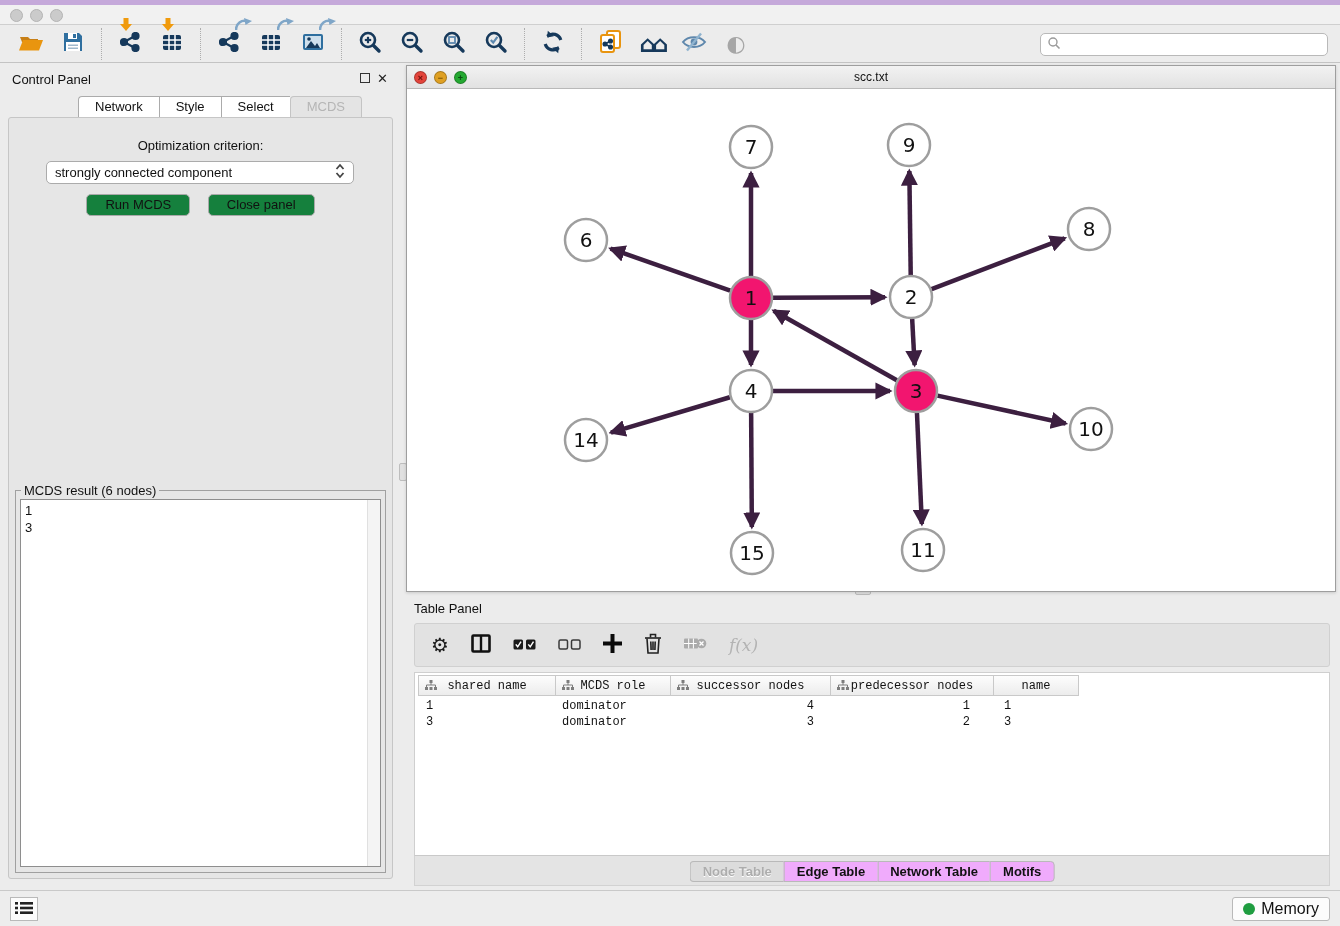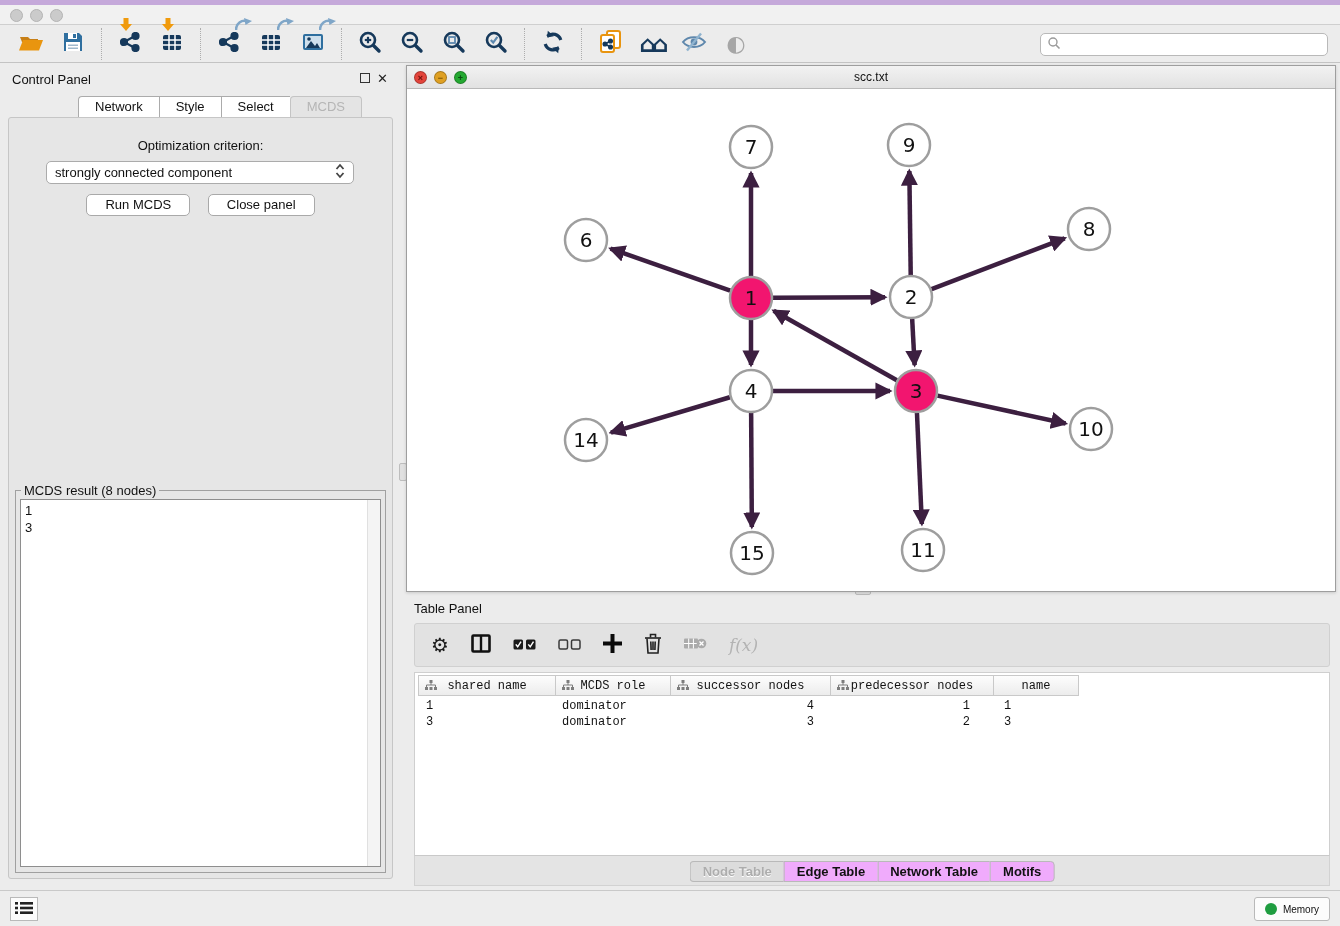--- a/index.html
+++ b/index.html
@@ -33,21 +33,21 @@
   .close-ico { position:absolute; top:6px; font-size:13px; font-weight:bold; color:#222; }
   .cp-tabs { position:absolute; left:78px; top:31px; height:22px; display:flex; }
   .cp-tab { height:22px; padding:0 16px; background:#fff; border:1px solid #ABABAB; border-right:none; font-size:13px; line-height:20px; text-align:center; }
   .cp-tab:first-child { border-radius:4px 0 0 0; }
   .cp-tab.sel { background:#E4E4E4; color:#B5B5B5; border:1px solid #C4C4C4; border-radius:4px 4px 0 0; border-bottom:none; height:23px; }
   .cp-body { position:absolute; left:8px; top:52px; width:385px; height:762px; background:#E6E6E6; border:1px solid #C6C6C6; border-radius:3px; }
   .opt-label { position:absolute; left:0; width:100%; top:20px; text-align:center; font-size:13px; }
   .cp-select { position:absolute; left:37px; top:43px; width:308px; height:23px; background:#fff; border:1px solid #ABABAB; border-radius:5px; display:flex; align-items:center; padding:0 8px; font-size:13px; }
   .cp-select .val { flex:1; }
   .btn-row { position:absolute; left:0; top:76px; width:100%; text-align:center; }
-  .cp-btn { display:inline-block; height:22px; line-height:20px; padding:0 18px; background:#ffffff; border:1px solid #A9A9A9; border-radius:5px; font-size:13px; margin:0 7px; }
+  .cp-btn { display:inline-block; height:22px; line-height:20px; padding:0 18px; background:#15803d; border:1px solid #A9A9A9; border-radius:5px; font-size:13px; margin:0 7px; }
   .result-fs { position:absolute; left:6px; top:372px; width:371px; height:383px; border:1px solid #A0A0A0; }
   .result-legend { position:absolute; left:5px; top:-8px; background:#E6E6E6; padding:0 3px; font-size:13px; }
   .result-box { position:absolute; left:4px; top:8px; right:4px; bottom:5px; background:#fff; border:1px solid #8E8E8E; padding:2px 4px; font-size:13px; line-height:17px; }
   .result-scroll { position:absolute; right:0; top:0; bottom:0; width:13px; background:#F4F4F4; border-left:1px solid #E0E0E0; }
 
   
   .split-v { position:absolute; left:401px; top:65px; width:4px; height:821px; }
   .split-v .handle { position:absolute; left:-2px; top:398px; width:8px; height:18px; background:#E0E0E0; border:1px solid #BDBDBD; border-radius:2px; }
   .split-h-handle { position:absolute; left:855px; top:588px; width:16px; height:7px; background:#E0E0E0; border:1px solid #BDBDBD; border-radius:2px; }
 
@@ -79,21 +79,21 @@
   .tp-footer { position:absolute; left:8px; top:260px; width:916px; height:31px; background:#E4E4E4; border:1px solid #D2D2D2; border-top:1px solid #C9C9C9; }
   .tp-tabs { position:absolute; left:50%; transform:translateX(-50%); top:5px; display:flex; }
   .tp-tab { height:21px; line-height:19px; padding:0 12px; background:#f0abfc; border:1px solid #B9B9B9; border-right:none; font-size:13px; font-weight:bold; }
   .tp-tab:first-child { border-radius:4px 0 0 4px; }
   .tp-tab:last-child { border-right:1px solid #B9B9B9; border-radius:0 4px 4px 0; }
   .tp-tab.sel { background:#DCDCDC; color:#ADADAD; text-shadow:0 1px 0 #fff; }
 
   
   .statusbar { position:absolute; left:0; top:890px; width:1340px; height:36px; background:#EDEDED; border-top:1px solid #C9C9C9; }
   .sb-list-btn { position:absolute; left:10px; top:6px; width:28px; height:24px; background:#FCFCFC; border:1px solid #B9B9B9; display:flex; align-items:center; justify-content:center; }
-  .sb-mem-btn { position:absolute; right:10px; top:6px; height:24px; background:#FCFCFC; border:1px solid #B9B9B9; border-radius:3px; display:flex; align-items:center; padding:0 10px; font-size:10px; }
+  .sb-mem-btn { position:absolute; right:10px; top:6px; height:24px; background:#FCFCFC; border:1px solid #B9B9B9; border-radius:3px; display:flex; align-items:center; padding:0 10px; font-size:16px; }
   .mem-dot { width:12px; height:12px; border-radius:50%; background:#1F9D40; margin-right:6px; }
 </style>
 </head>
 <body>
 
 <div class="titlebar">
   <div class="accent"></div>
   <div class="traffic-row">
     <span class="tl"></span>
     <span class="tl"></span>
@@ -320,21 +320,21 @@
             <path d="M1.5 6 L5 2 L8.5 6"></path>
             <path d="M1.5 10 L5 14 L8.5 10"></path>
           </svg>
       </span>
     </div>
     <div class="btn-row">
       <span class="cp-btn">Run MCDS</span>
       <span class="cp-btn">Close panel</span>
     </div>
     <div class="result-fs">
-      <span class="result-legend">MCDS result (8 nodes)</span>
+      <span class="result-legend">MCDS result (6 nodes)</span>
       <div class="result-box">
         <div>1</div>
         <div>3</div>
         <div class="result-scroll"></div>
       </div>
     </div>
   </div>
 </div>
 
 <div class="split-v">

